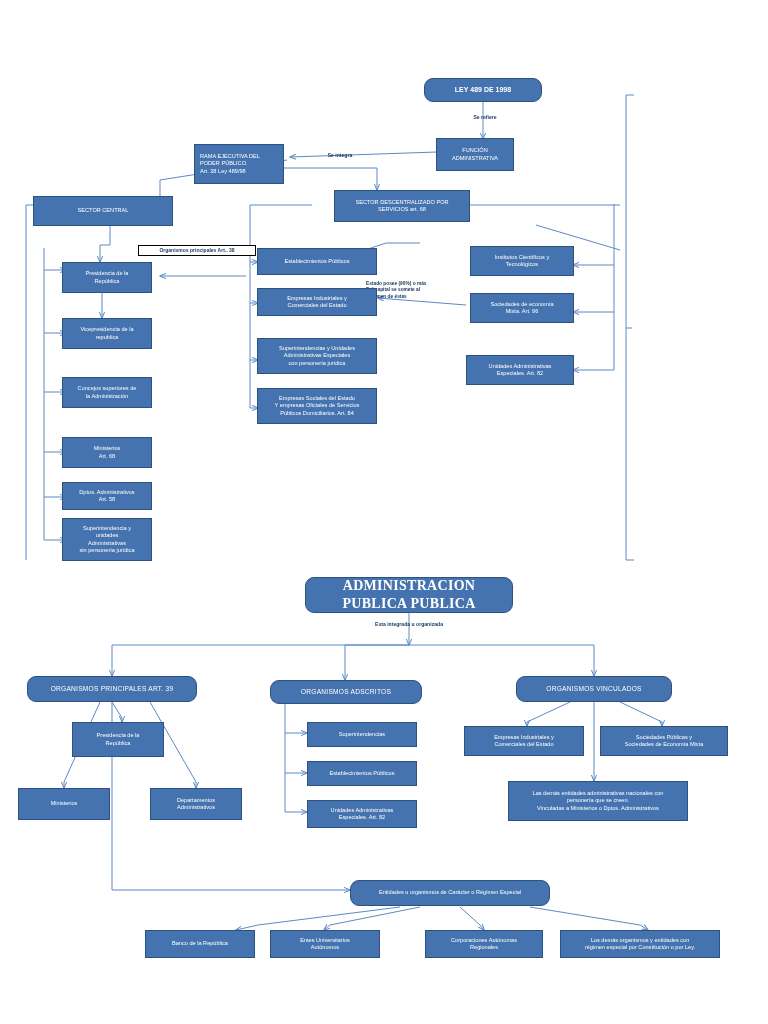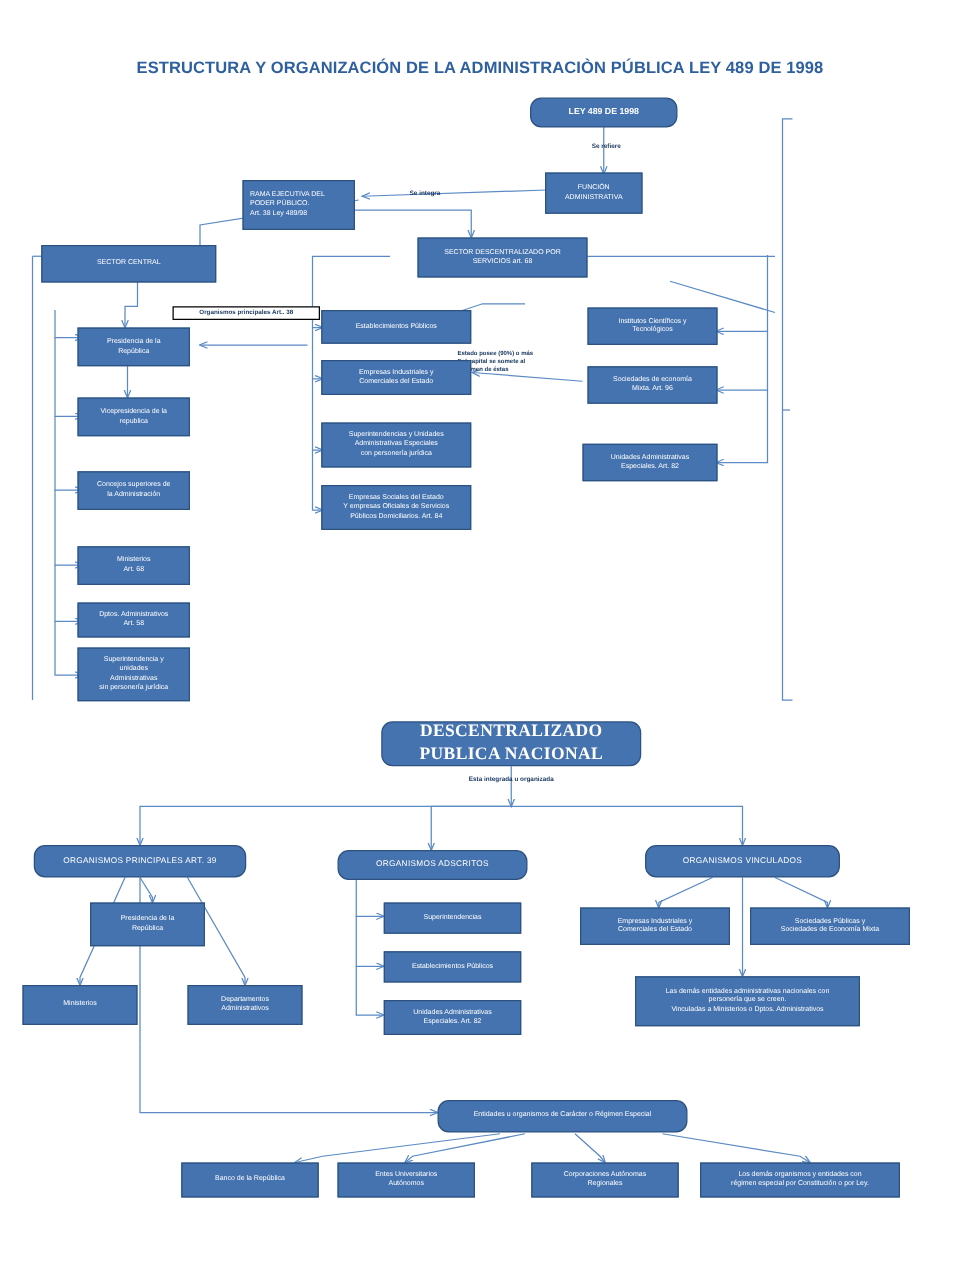--- a/index.html
+++ b/index.html
@@ -120,21 +120,20 @@
       <path d="M536,225 L620,250"></path>
       <path d="M344,257 L386,243 L420,243"></path>
 
       <path d="M634,95 L626,95 L626,560 L634,560"></path>
       <path d="M626,328 L632,328"></path>
       <path d="M112,702 L112,835"></path>
       <path d="M350,890 L350,890"></path>
     </g>
   </svg>
 
-  <div class="title">ESTRUCTURA Y ORGANIZACIÓN DE LA ADMINISTRACIÒN PÚBLICA LEY 489 DE 1998</div>
 
   <div class="box r b" style="left:424px;top:78px;width:118px;height:24px;font-size:7px;">
     <span>LEY 489 DE 1998</span>
   </div>
 
   <div class="lbl" style="left:455px;top:114px;width:60px;">Se refiere</div>
 
   <div class="box" style="left:436px;top:138px;width:78px;height:33px;">
     <span style="white-space:pre-line;">FUNCIÓN
 ADMINISTRATIVA</span>
@@ -215,21 +214,21 @@
   <div class="box" style="left:470px;top:293px;width:104px;height:30px;">
     <span style="white-space:pre-line;">Sociedades de economía
 Mixta. Art. 96</span>
   </div>
   <div class="box" style="left:466px;top:355px;width:108px;height:30px;">
     <span style="white-space:pre-line;">Unidades Administrativas
 Especiales. Art. 82</span>
   </div>
 
   <div class="box r big" style="left:305px;top:577px;width:208px;height:36px;">
-    <span>DESCENTRALIZADO PUBLICA  NACIONAL</span>
+    <span>ADMINISTRACION PUBLICA  PUBLICA</span>
   </div>
 
   <div class="lbl" style="left:349px;top:621px;width:120px;">Esta integrada u organizada</div>
 
   <div class="box r hdr" style="left:27px;top:676px;width:170px;height:26px;">
     <span>ORGANISMOS PRINCIPALES ART. 39</span>
   </div>
   <div class="box r hdr" style="left:270px;top:680px;width:152px;height:24px;">
     <span>ORGANISMOS ADSCRITOS</span>
   </div>

